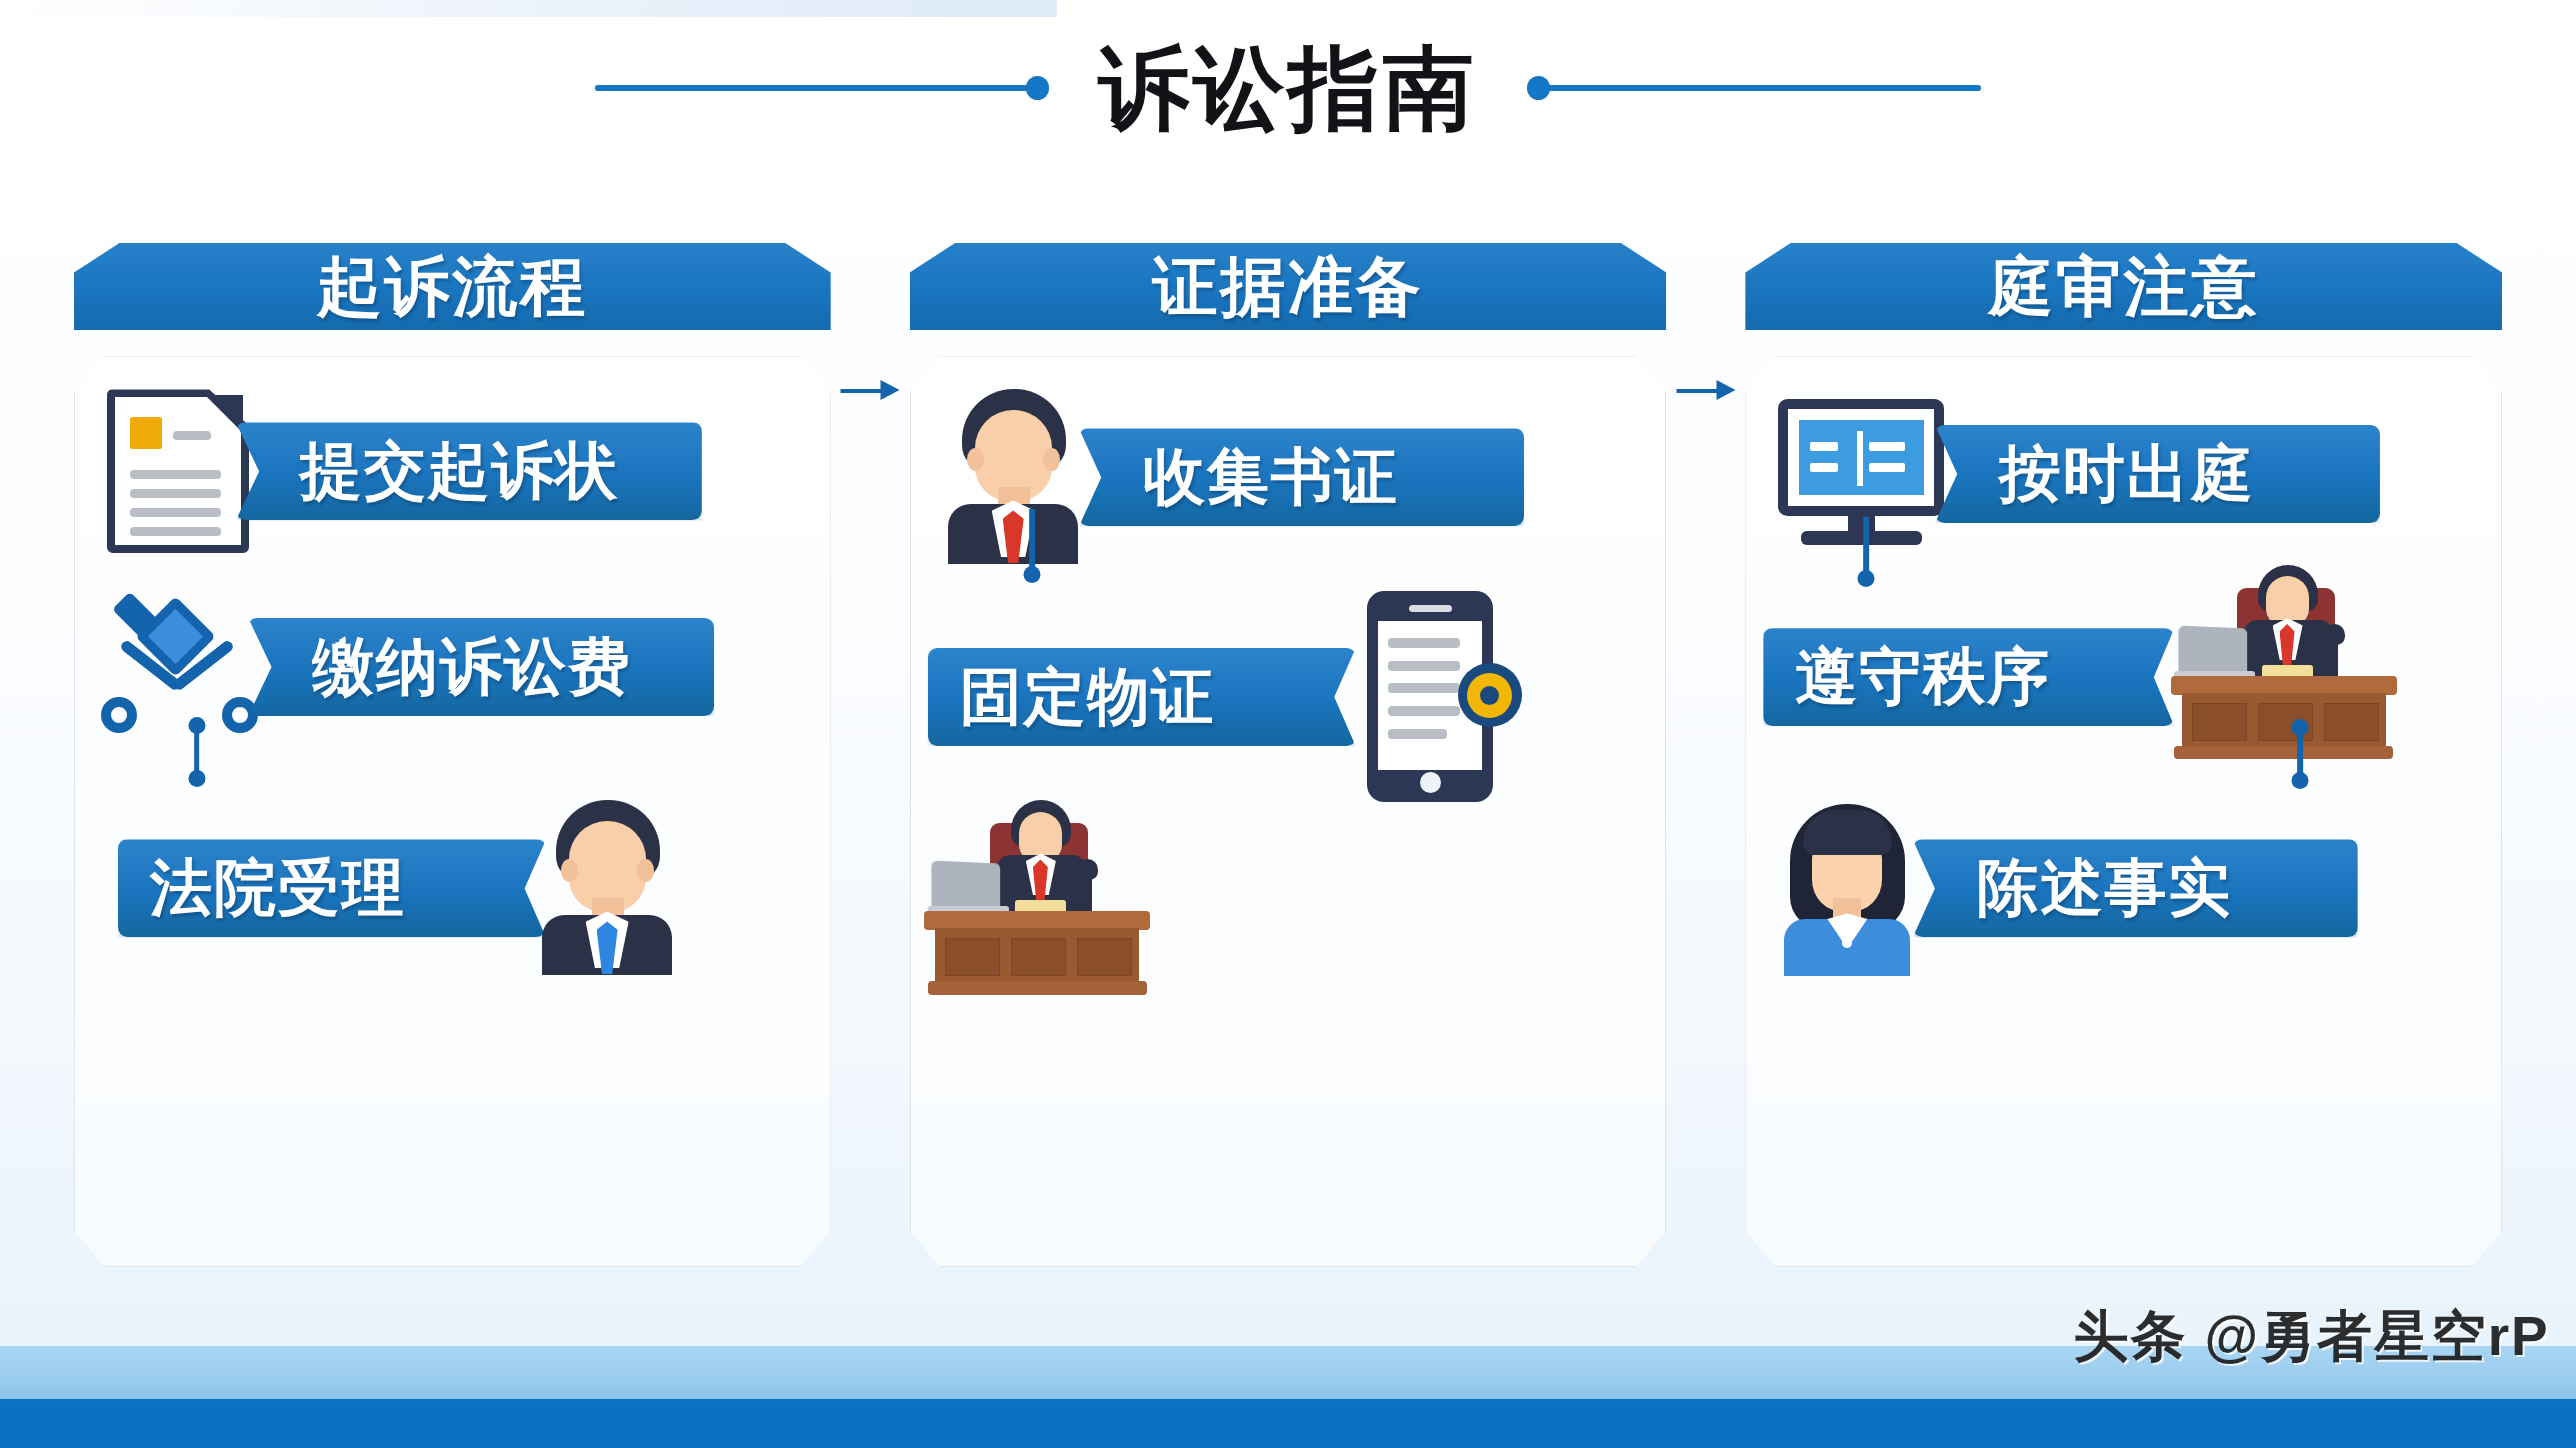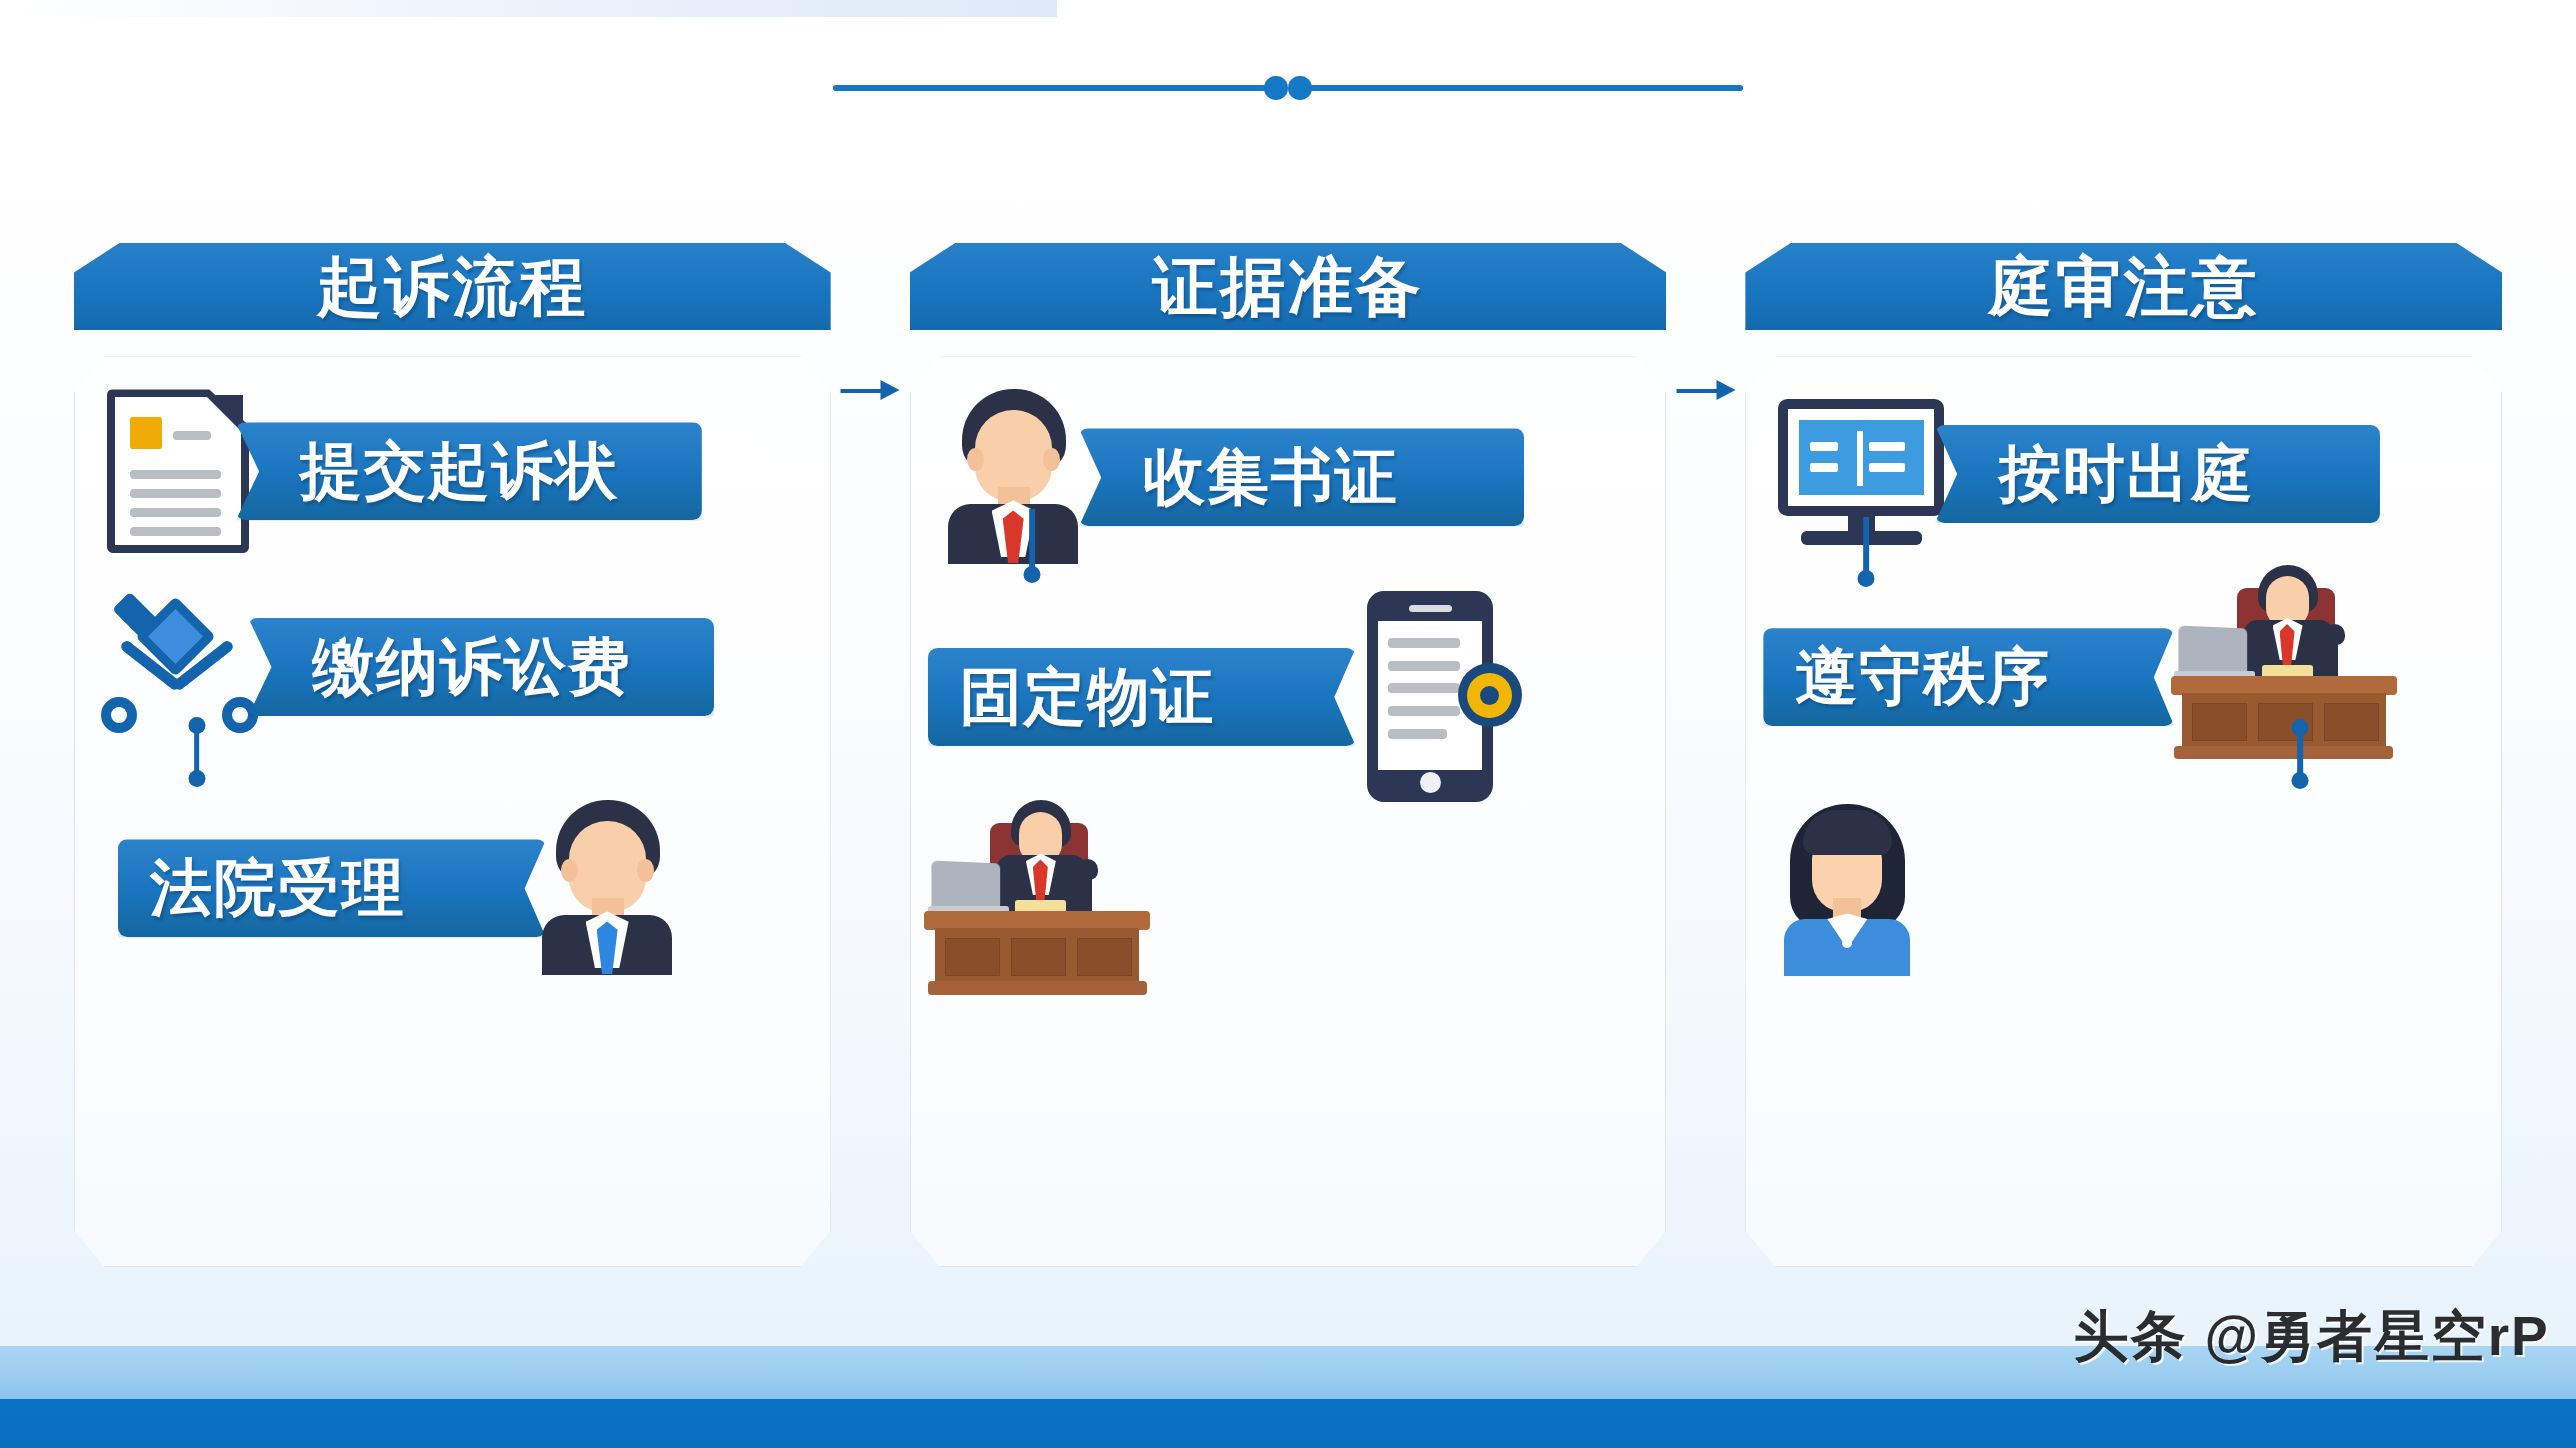--- a/index.html
+++ b/index.html
@@ -440,20 +440,21 @@
 
 <div class="bg-corner-top"></div>
 <div class="bg-band-light"></div>
 <div class="bg-band-dark"></div>
 
 <div class="title-row">
   <span class="title-deco left">
     <span class="bar"></span>
     <span class="dot"></span>
   </span>
+  <span class="title-text">诉讼指南</span>
   <span class="title-deco right">
     <span class="dot"></span>
     <span class="bar"></span>
   </span>
 </div>
 
 <div class="columns">
 
   <div class="column">
     <div class="col-header">
@@ -666,20 +667,23 @@
       <div class="item row3" style="left:30px;">
         <span class="icon-wrap ic-female">
           <span class="hair-back"></span>
             <span class="face"></span>
             <span class="bang"></span>
           <span class="neck"></span>
             <span class="top"></span>
           <span class="collar"></span>
             <span class="btn"></span>
         </span>
+        <span class="ribbon notch-left" style="margin-left:-5.7px;width:445px;">
+          <span class="ribbon-text">陈述事实</span>
+        </span>
       </div>
 
     </div>
   </div>
 
 </div>
 
 <div class="watermark">头条 @勇者星空rP</div>
 
 

